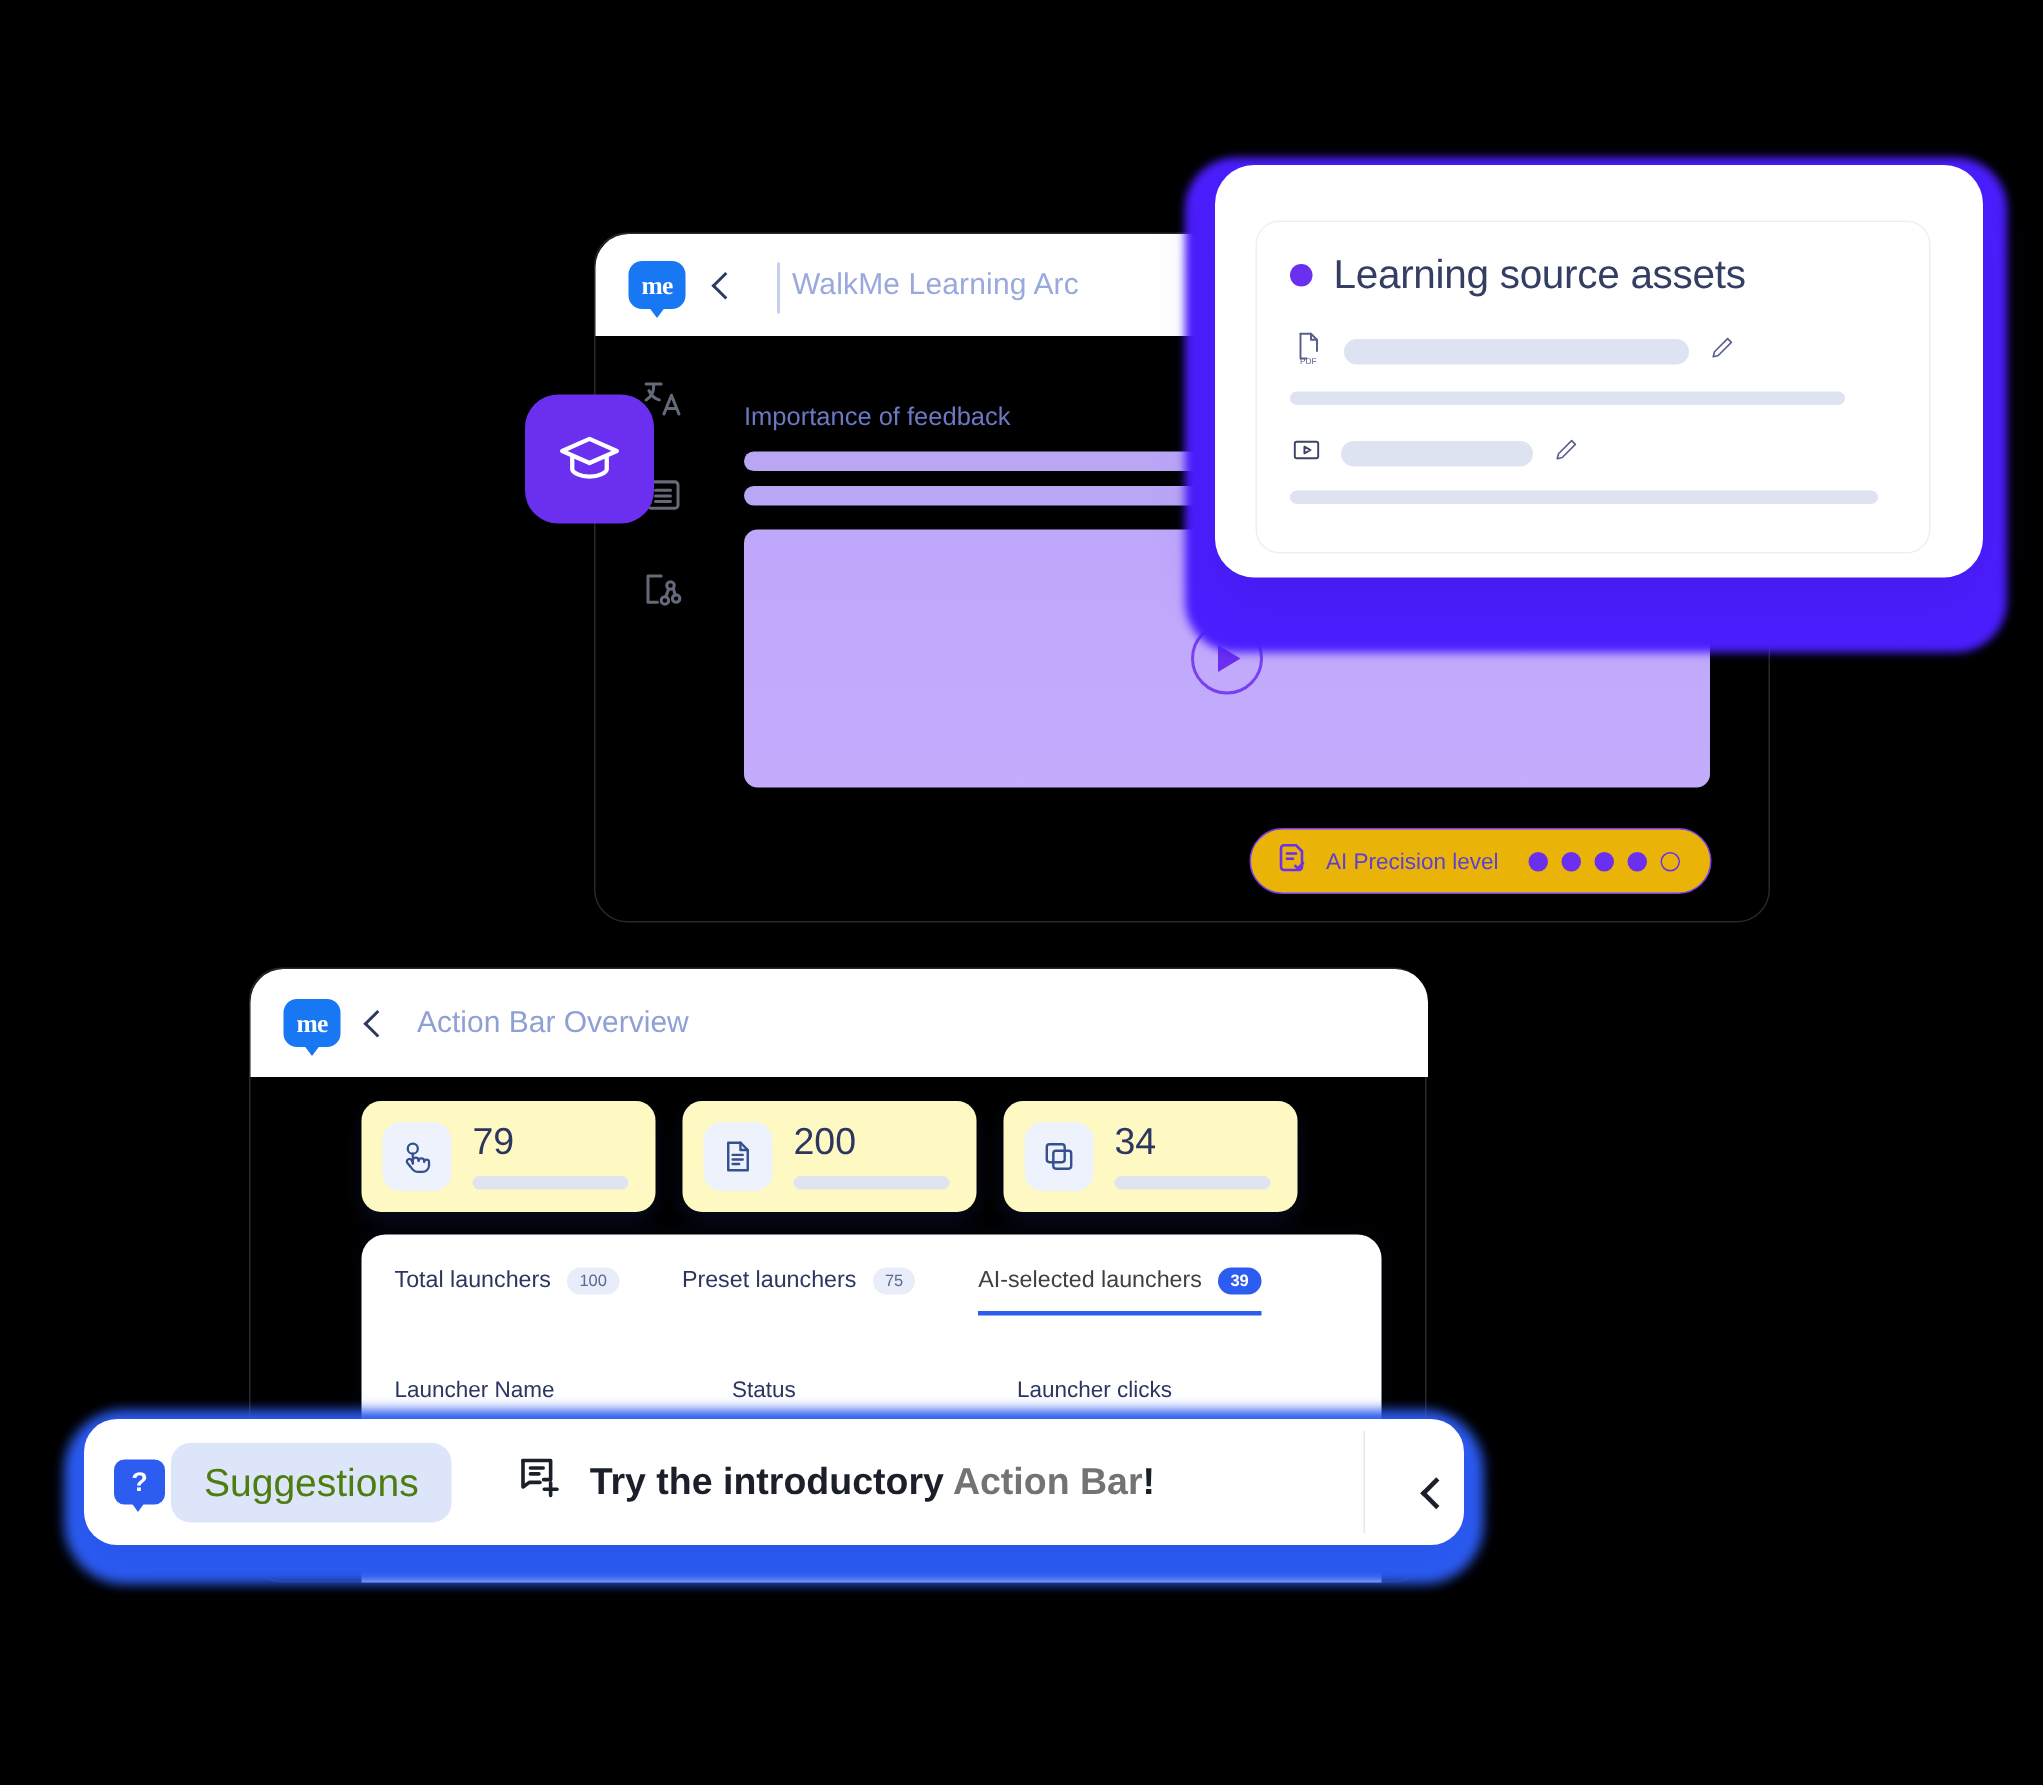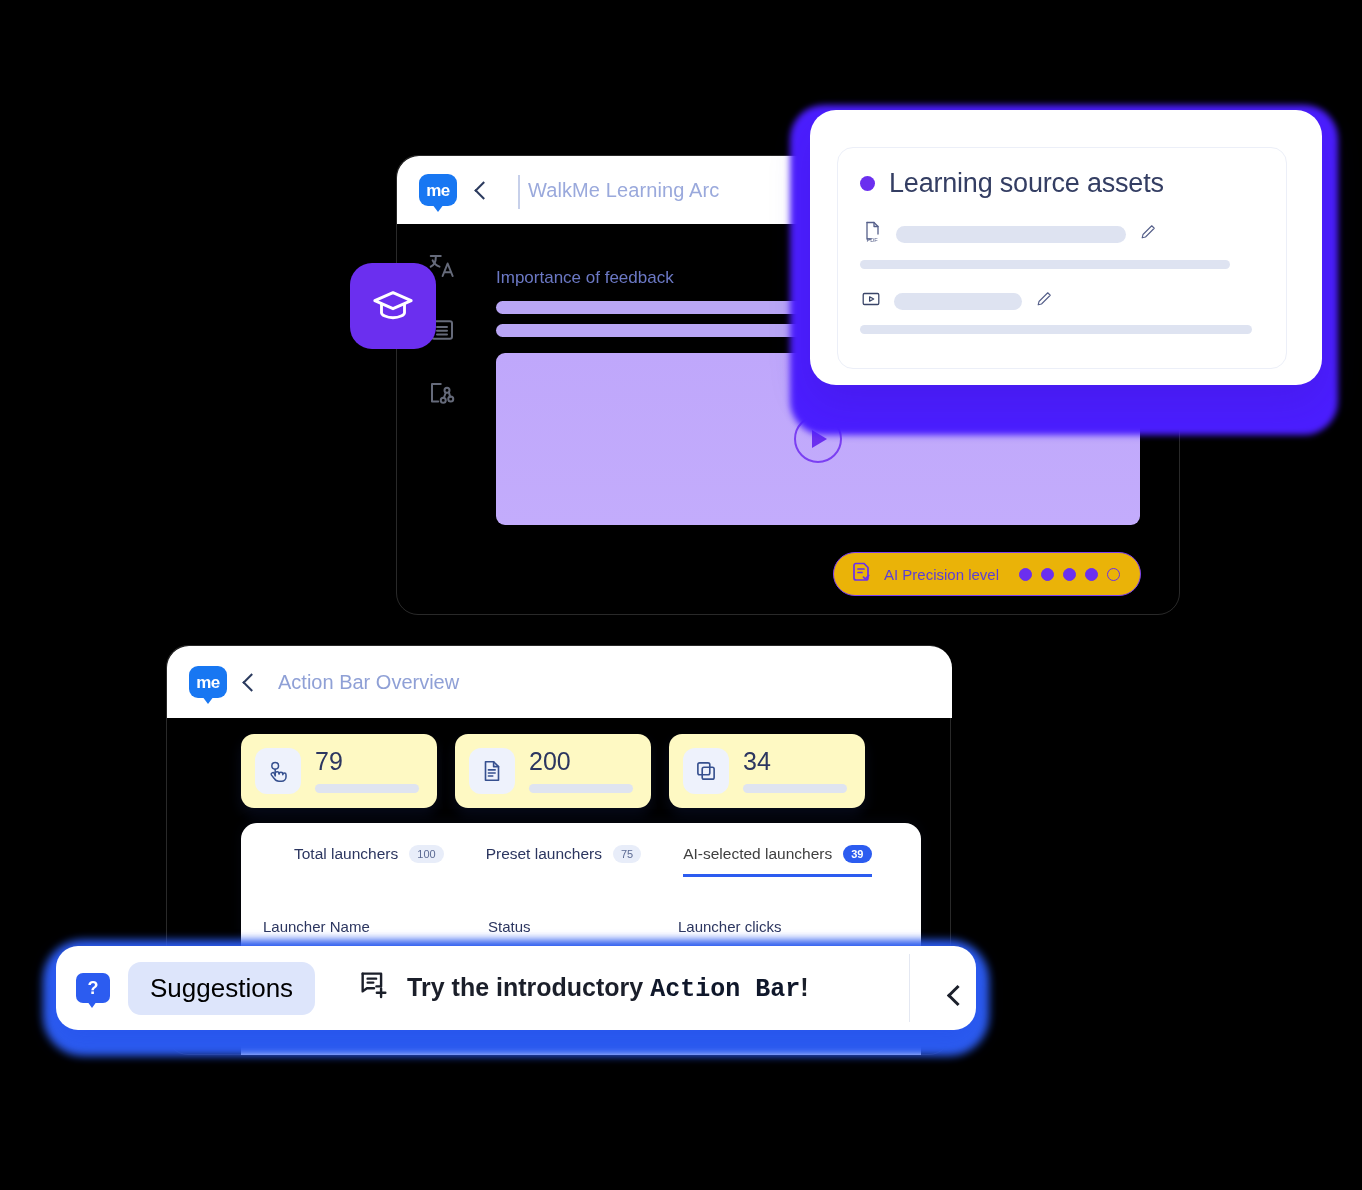--- a/index.html
+++ b/index.html
@@ -22,20 +22,21 @@
     position: absolute; left: 0; top: 0; width: 784px; height: 68px;
     background: #fff;
     border-radius: 22px 22px 0 0;
     display: flex; align-items: center; padding-left: 22px; gap: 14px;
   }
   .me-logo {
     width: 38px; height: 32px; background: #1877F2;
     border-radius: 9px; position: relative;
     display: flex; align-items: center; justify-content: center;
     flex: 0 0 auto;
+    font-family: Liberation Serif, serif;
   }
   .me-logo::after {
     content: ""; position: absolute; bottom: -6px; left: 13px;
     width: 0; height: 0;
     border-left: 6px solid transparent; border-right: 6px solid transparent;
     border-top: 8px solid #1877F2;
   }
   .me-logo span {
     color: #fff; font-size: 17px; font-weight: 700; letter-spacing: -0.5px;
     line-height: 1;
@@ -165,21 +166,21 @@
   .stat-num { font-size: 25px; color: #2C3660; font-weight: 400; line-height: 1; }
   .stat-bar { width: 104px; height: 9px; border-radius: 5px; background: #DFE4F0; margin-top: 10px; }
 
   .ab-panel {
     position: absolute; left: 74px; top: 177px;
     width: 680px; height: 232px; background: #fff;
     border-radius: 16px 16px 0 0;
     box-shadow: 0 -2px 14px rgba(40,60,140,.10);
     padding: 22px 22px 0 22px;
   }
-  .tabs { display: flex; gap: 42px; align-items: flex-start; margin-left: 31px; }
+  .tabs { display: flex; gap: 42px; align-items: flex-start; }
   .tab { display: flex; align-items: center; gap: 11px; padding-bottom: 11px; }
   .tab .tname { font-size: 15.5px; color: #2C3660; }
   .tab .badge {
     font-size: 11px; background: #E8EDF9; color: #5C6A93;
     border-radius: 11px; padding: 3px 8px; min-width: 26px; text-align: right;
   }
   .tab.active .tname { color: #404040; }
   .tab.active .badge { background: #2C5CF0; color: #fff; font-weight: 700; }
   .tab.active { border-bottom: 3px solid #2C5CF0; }
   .cols { display: flex; margin-top: 41px; font-size: 15px; color: #2C3660; }
@@ -204,29 +205,29 @@
     color: #fff; font-size: 18px; font-weight: 700;
     display: flex; align-items: center; justify-content: center;
     margin-left: 20px; position: relative; flex: 0 0 auto;
   }
   .sugg-q::after {
     content:""; position:absolute; bottom:-5px; left:11px; width:0;height:0;
     border-left:5px solid transparent;border-right:5px solid transparent;
     border-top:7px solid #2C5CF0;
   }
   .sugg-pill {
-    margin-left: 18px; background: #DDE5FB; border-radius: 13px;
-    padding: 11px 22px; font-size: 26px; color: #000000; font-weight: 400;
+    margin-left: 4px; background: #DDE5FB; border-radius: 13px;
+    padding: 11px 22px; font-size: 26px; color: #4d7c0f; font-weight: 400;
     flex: 0 0 auto;
   }
   .sugg-msg {
     display:flex; align-items:center; gap: 16px; margin-left: 42px;
     font-size: 25px; font-weight: 700; color: #1B1F2A;
   }
-  .sugg-msg .hl { color: #0f172a; font-family: Liberation Mono, monospace; }
+  .sugg-msg .hl { color: #737373; }
   .sugg-divider { position:absolute; right: 66px; top: 8px; width:1px; height:68px; background:#E4E8F2; }
   .sugg-chev {
     position: absolute; right: 26px; top: 50%; transform: translateY(-50%);
     width: 0; height: 0;
   }
   .sugg-chev i {
     display:block; width: 15px; height: 15px;
     border-left: 3px solid #1B1F2A; border-bottom: 3px solid #1B1F2A;
     transform: rotate(45deg);
   }

